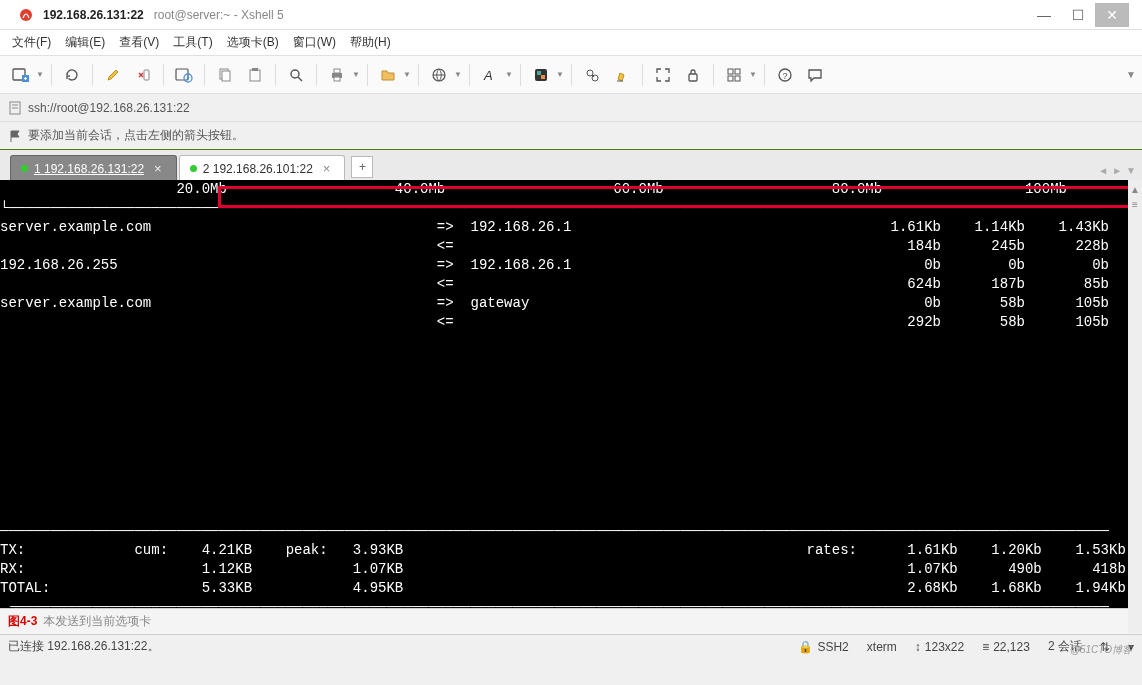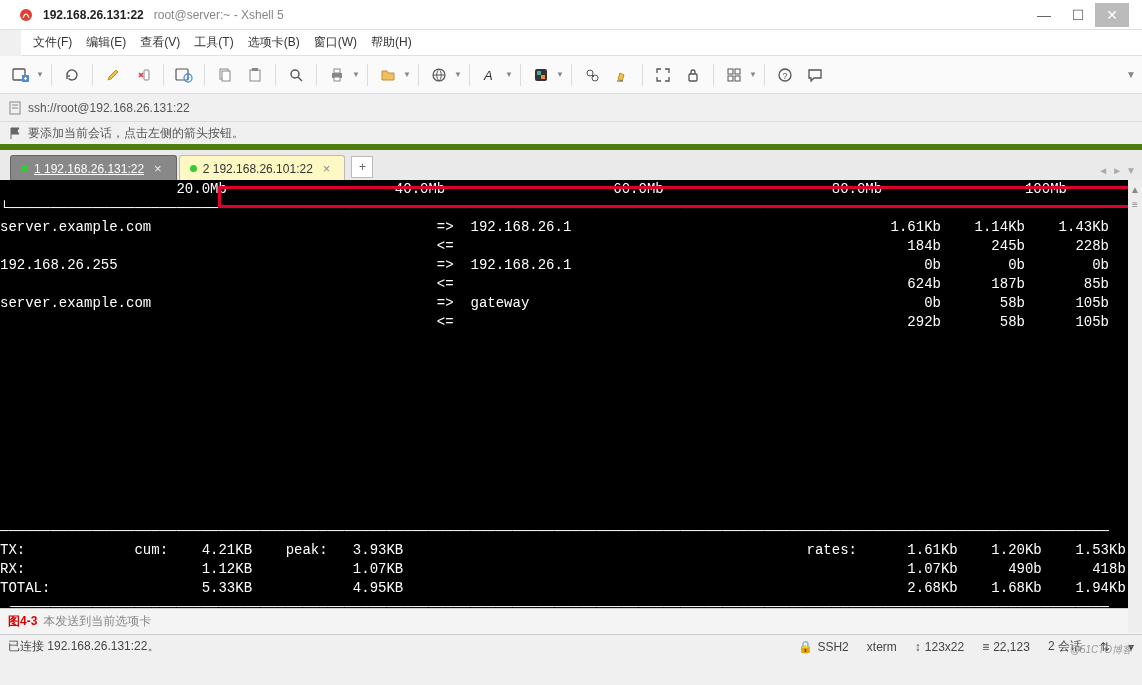--- a/index.html
+++ b/index.html
@@ -4,31 +4,31 @@
 <style>
 * { box-sizing: border-box; margin: 0; padding: 0; }
 body { font-family: "Microsoft YaHei", "Segoe UI", sans-serif; font-size: 12px; background: #f0f0f0; width: 1142px; height: 685px; overflow: hidden; position: relative; }
 .titlebar { height: 30px; background: #fff; display: flex; align-items: center; padding: 0 13px; border-bottom: 1px solid #e0e0e0; }
 .app-icon { width: 18px; height: 18px; margin: 0 8px 0 4px; display: flex; align-items: center; justify-content: center; }
 .title-main { font-weight: bold; color: #222; }
 .title-sub { color: #888; margin-left: 10px; }
 .win-controls { margin-left: auto; display: flex; }
 .win-btn { width: 34px; height: 24px; display: flex; align-items: center; justify-content: center; color: #666; font-size: 14px; }
 .win-btn.close { background: #bbb; color: #fff; }
-.menubar { height: 26px; background: #fff; display: flex; align-items: center; padding: 0 12px; gap: 14px; color: #333; border-bottom: 1px solid #e0e0e0; margin-left: 21px; }
+.menubar { height: 26px; background: #fff; display: flex; align-items: center; padding: 0 12px; gap: 14px; color: #333; border-bottom: 1px solid #e0e0e0; }
 .menubar span { cursor: default; }
 .toolbar { height: 38px; background: #fafafa; display: flex; align-items: center; padding: 0 8px; gap: 4px; border-bottom: 1px solid #ddd; position: relative; }
 .tool-btn { width: 26px; height: 26px; display: flex; align-items: center; justify-content: center; color: #555; font-size: 15px; }
 .tool-sep { width: 1px; height: 22px; background: #ddd; margin: 0 3px; }
 .tool-dd { width: 8px; color: #888; font-size: 8px; margin-left: -2px; }
 .toolbar-collapse { position: absolute; right: 6px; color: #888; font-size: 10px; }
 .addrbar { height: 28px; background: #f0f0f0; display: flex; align-items: center; padding: 0 8px; border-bottom: 1px solid #ddd; color: #555; gap: 6px; }
-.hintbar { height: 28px; background: #f0f0f0; display: flex; align-items: center; padding: 0 8px; border-bottom: 6px solid #4d7c0f; color: #555; gap: 6px; }
+.hintbar { height: 28px; background: #f0f0f0; display: flex; align-items: center; padding: 0 8px; border-bottom: 1px solid #4d7c0f; color: #555; gap: 6px; }
 .tabstrip { height: 30px; background: #eaeaea; display: flex; align-items: flex-end; padding: 0 10px; position: relative; }
-.session-tab { height: 26px; padding: 0 14px 0 10px; background: #fef9c3; border: 1px solid #bbb; border-bottom: none; border-radius: 3px 3px 0 0; display: flex; align-items: center; gap: 6px; margin-right: 2px; margin-bottom: -1px; color: #333; }
+.session-tab { height: 26px; padding: 0 14px 0 10px; background: #ffffff; border: 1px solid #bbb; border-bottom: none; border-radius: 3px 3px 0 0; display: flex; align-items: center; gap: 6px; margin-right: 2px; margin-bottom: -1px; color: #333; }
 .session-tab.active { background: #888; color: #fff; border-color: #666; }
 .session-tab .dot { width: 7px; height: 7px; border-radius: 50%; background: #3c3; }
 .session-tab .tabclose { color: #888; font-size: 13px; margin-left: 4px; }
 .session-tab.active .tabclose { color: #eee; }
 .add-tab { width: 22px; height: 22px; border: 1px solid #bbb; background: #fff; display: flex; align-items: center; justify-content: center; color: #666; margin-left: 4px; margin-bottom: 2px; }
 .tab-nav { position: absolute; right: 6px; bottom: 4px; color: #aaa; display: flex; gap: 4px; font-size: 10px; }
 .terminal-wrap { position: relative; height: 428px; background: #000; }
 .terminal { font-family: "Consolas", "Courier New", monospace; font-size: 14px; color: #fff; padding: 0; line-height: 19px; white-space: pre; overflow: hidden; height: 100%; position: relative; border-radius: 17px; }
 .scale-highlight { position: absolute; top: 6px; left: 218px; right: 10px; height: 22px; border: 3px solid #e00030; pointer-events: none; }
 .term-scrollbar { position: absolute; right: 0; top: 0; bottom: 0; width: 14px; background: #ddd; display: flex; flex-direction: column; }

